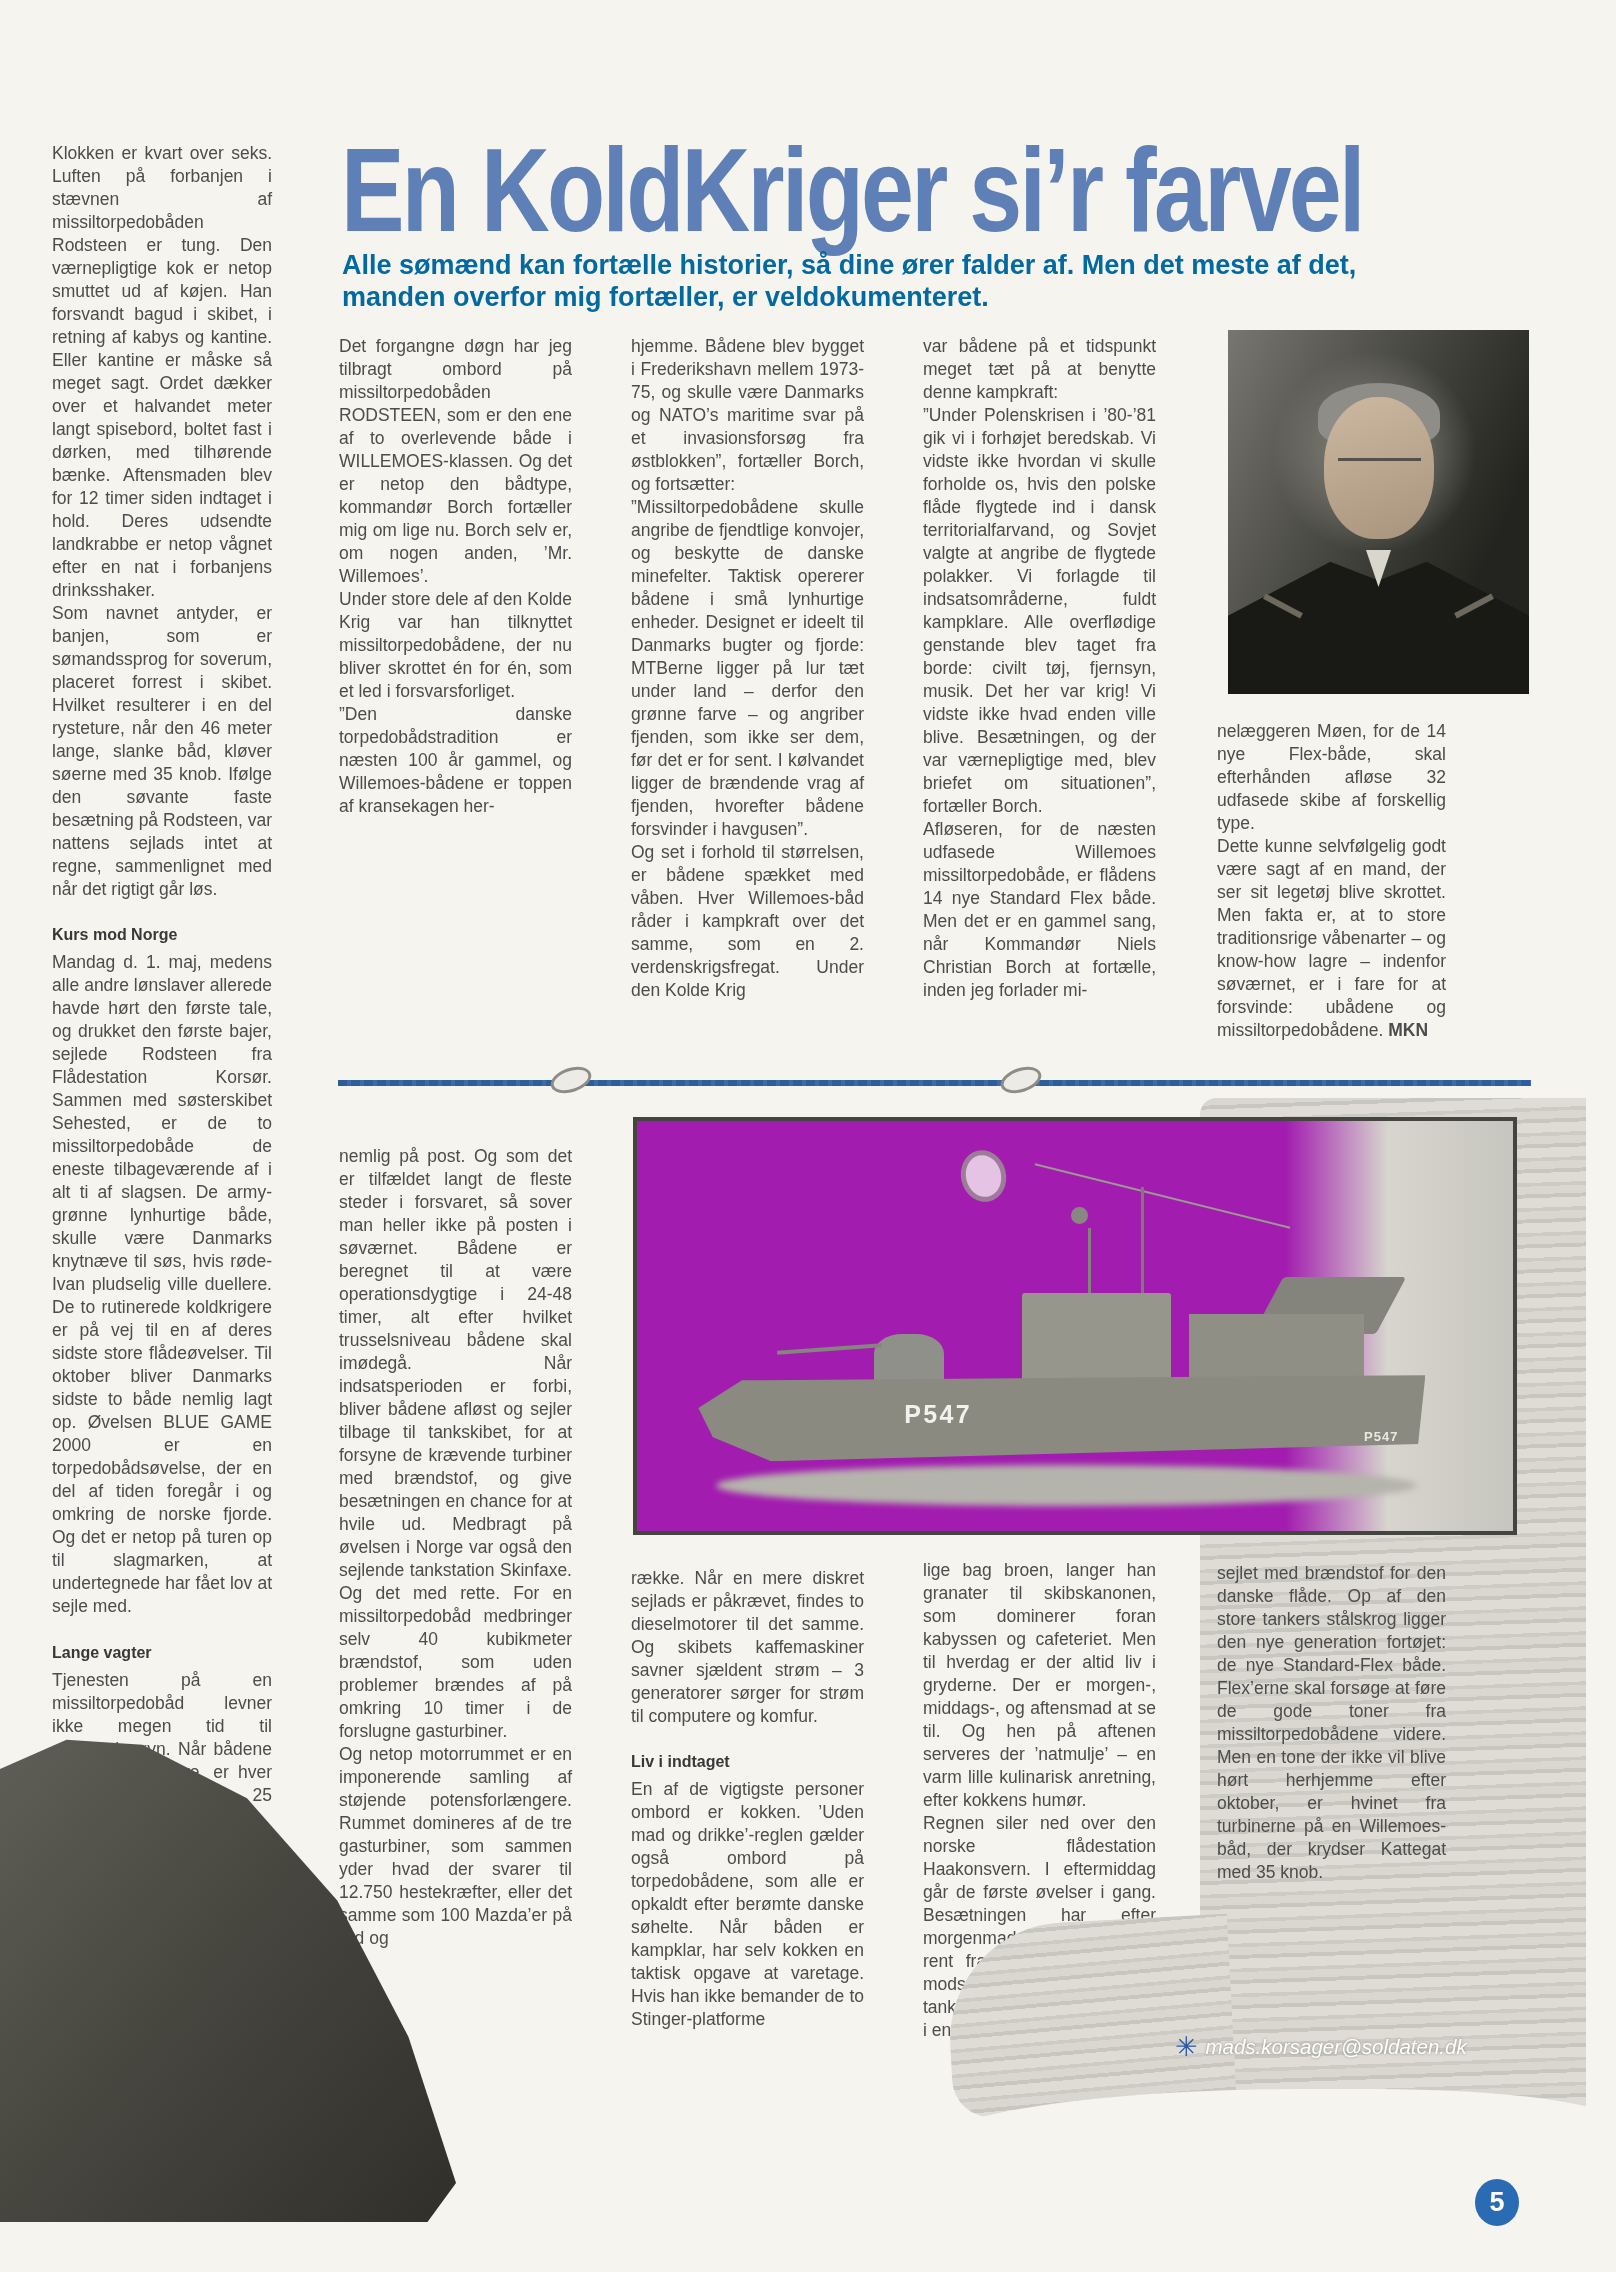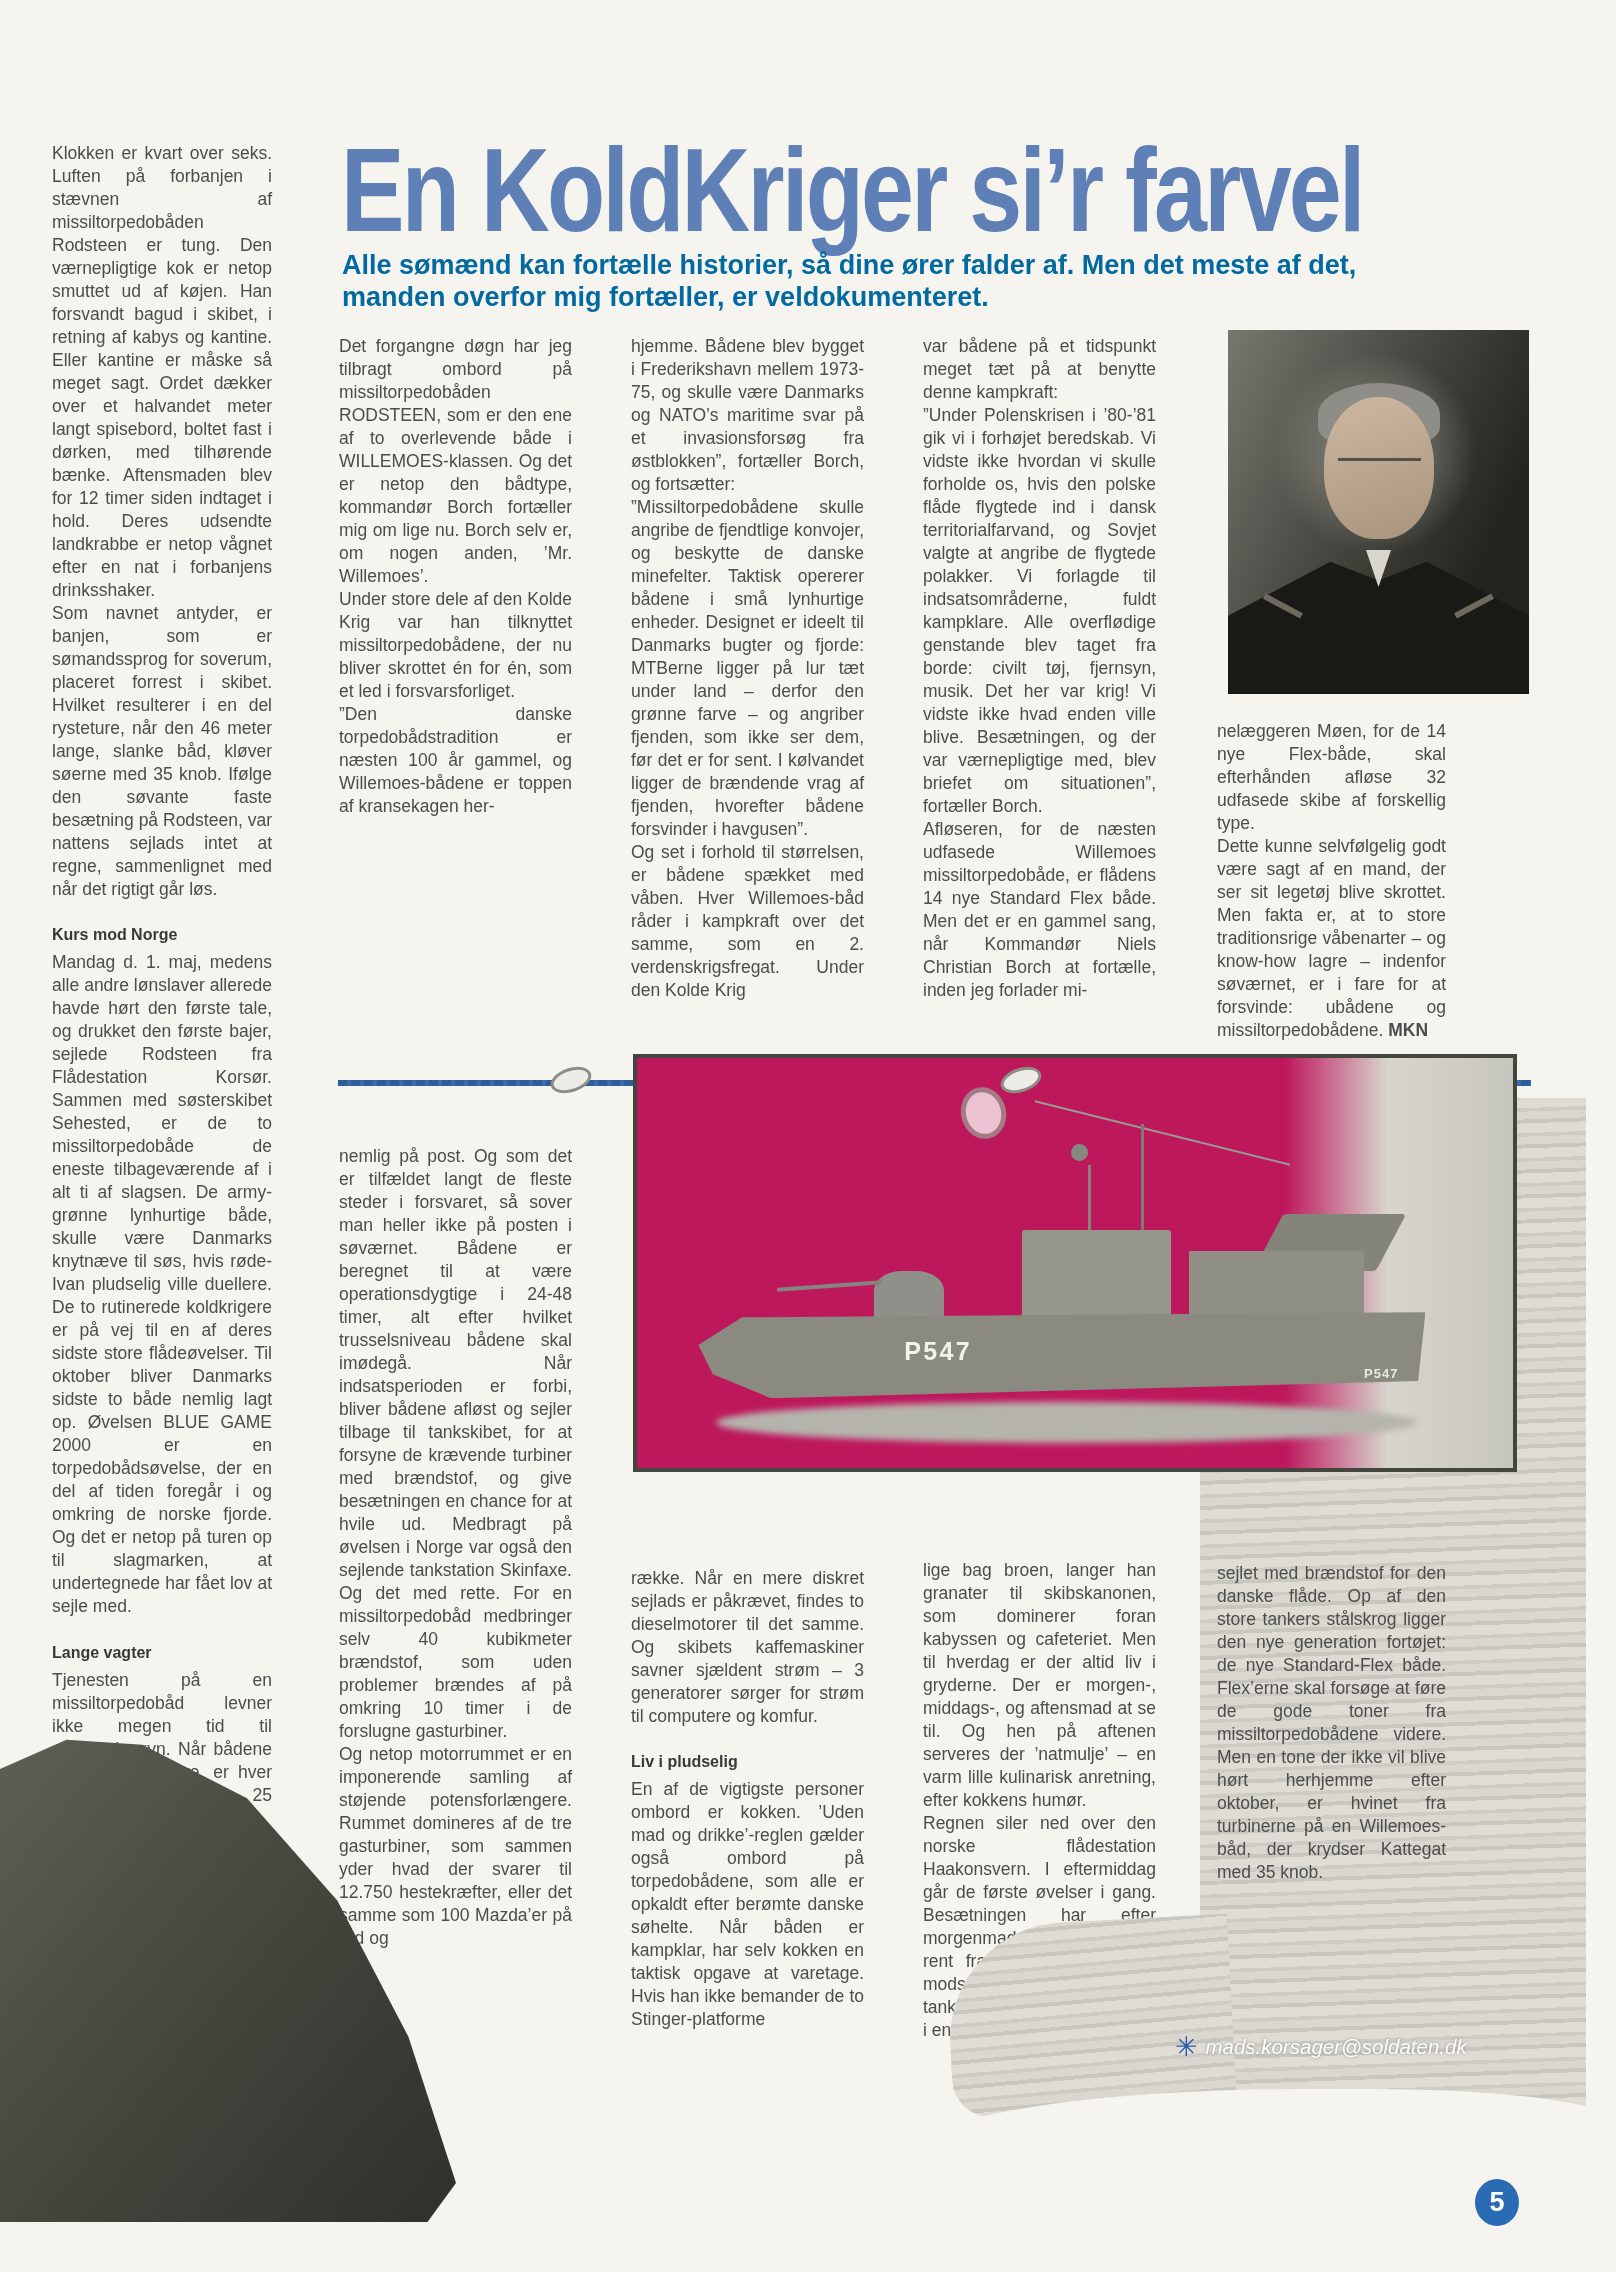--- a/index.html
+++ b/index.html
@@ -54,22 +54,22 @@
       repeating-linear-gradient(178deg,#d9d7d0 0 7.8px,#c8c7bf 7.8px 11.7px,#dedcd5 11.7px 21.4px,#cdccc4 21.4px 25px);
   }
   #waterMain{left:1200px;top:1098px;width:386px;height:1010px;border-radius:16.6px 0 0 12.7px;}
   #waterBlob{left:949px;top:1921px;width:283px;height:191px;border-radius:117px 0 0 39px;transform:rotate(-3deg);}
   #waterCut{
     position:absolute;z-index:2;left:916px;top:2089px;width:701px;height:73px;
     background:#f5f4ef;border-radius:55% 35% 0 0/63px 34px 0 0;
   }
   
   .photo-frame{
-    position:absolute;left:633px;top:1054px;width:884px;height:418px;z-index:3;
-    background:#be185d;border:4.9px solid #45453f;box-sizing:border-box;overflow:hidden;padding-left:19px;
+    position:absolute;left:633px;top:1117px;width:884px;height:418px;z-index:3;
+    background:#a21caf;border:4.9px solid #45453f;box-sizing:border-box;overflow:hidden;padding-left:19px;
   }
   .photo-water-edge{
     position:absolute;right:0;top:0;width:26%;height:100%;
     background:linear-gradient(to left,#c7c6be 0%,#d7d5ce 55%,rgba(247,247,242,0) 100%);
   }
   .punch-ring{
     position:absolute;left:37%;top:7%;width:35px;height:42px;border-radius:50%;
     border:5.4px solid #9c9c93;transform:rotate(-14deg);opacity:.75;background:#fbfbf8;
   }
   .hull{
@@ -203,21 +203,21 @@
     <div class="hullnum-big">P547</div>
     <div class="hullnum-small">P547</div>
   </div>
 
   <div class="body-col" id="col2b">
     <p>nemlig på post. Og som det er tilfældet langt de fleste steder i forsvaret, så sover man heller ikke på posten i søværnet. Bådene er beregnet til at være operationsdygtige i 24-48 timer, alt efter hvilket trusselsniveau bådene skal imødegå. Når indsatsperioden er forbi, bliver bådene afløst og sejler tilbage til tankskibet, for at forsyne de krævende turbiner med brændstof, og give besætningen en chance for at hvile ud. Medbragt på øvelsen i Norge var også den sejlende tankstation Skinfaxe. Og det med rette. For en missiltorpedobåd medbringer selv 40 kubikmeter brændstof, som uden problemer brændes af på omkring 10 timer i de forslugne gasturbiner.</p>
     <p>Og netop motorrummet er en imponerende samling af støjende potensforlængere. Rummet domineres af de tre gasturbiner, som sammen yder hvad der svarer til 12.750 hestekræfter, eller det samme som 100 Mazda’er på rad og</p>
   </div>
   <div class="body-col" id="col3b">
     <p>række. Når en mere diskret sejlads er påkrævet, findes to dieselmotorer til det samme. Og skibets kaffemaskiner savner sjældent strøm – 3 generatorer sørger for strøm til computere og komfur.</p>
-    <div class="inline-head">Liv i pludselig</div>
+    <div class="inline-head">Liv i indtaget</div>
     <p>En af de vigtigste personer ombord er kokken. ’Uden mad og drikke’-reglen gælder også ombord på torpedobådene, som alle er opkaldt efter berømte danske søhelte. Når båden er kampklar, har selv kokken en taktisk opgave at varetage. Hvis han ikke bemander de to Stinger-platforme</p>
   </div>
   <div class="body-col" id="col4b">
     <p>lige bag broen, langer han granater til skibskanonen, som dominerer foran kabyssen og cafeteriet. Men til hverdag er der altid liv i gryderne. Der er morgen-, middags-, og aftensmad at se til. Og hen på aftenen serveres der ’natmulje’ – en varm lille kulinarisk anretning, efter kokkens humør.</p>
     <p>Regnen siler ned over den norske flådestation Haakonsvern. I eftermiddag går de første øvelser i gang. Besætningen har efter morgenmaden gjort skibet rent fra top til tå. På den modsatte side af kajen ligger tankeren Skinfaxe, som snart i en menneskealder har</p>
   </div>
   <div class="body-col" id="col5b">
     <p>sejlet med brændstof for den danske flåde. Op af den store tankers stålskrog ligger den nye generation fortøjet: de nye Standard-Flex både. Flex’erne skal forsøge at føre de gode toner fra missiltorpedobådene videre. Men en tone der ikke vil blive hørt herhjemme efter oktober, er hvinet fra turbinerne på en Willemoes-båd, der krydser Kattegat med 35 knob.</p>
   </div>
 

